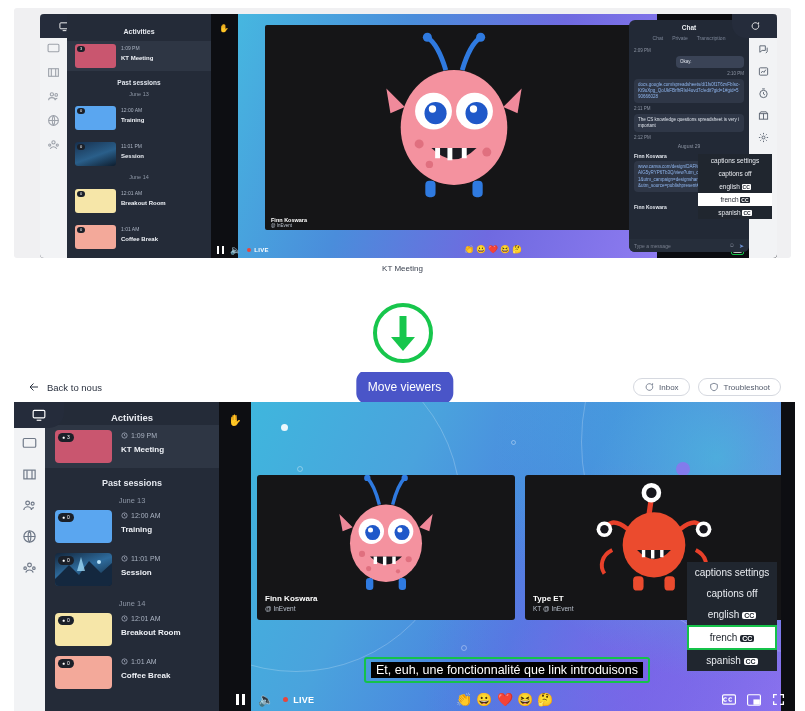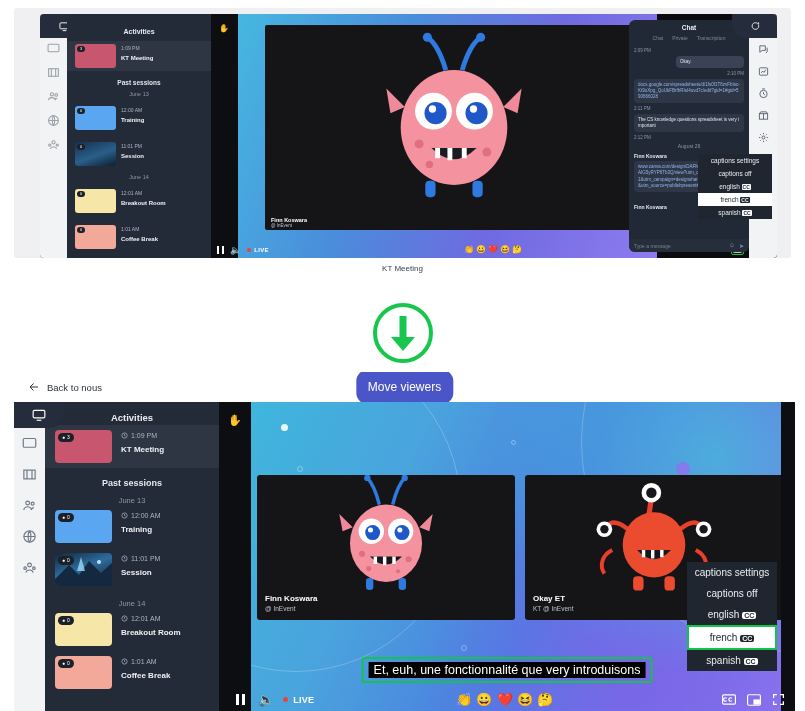--- a/index.html
+++ b/index.html
@@ -481,20 +481,34 @@
 
 <div class="shot-bot">
   <div class="b-topbar">
     <div class="b-back">
       <svg width="12" height="12" viewBox="0 0 24 24" fill="none" stroke="#2b3240" stroke-width="2">
           <path d="M20 12H5M11 5l-7 7 7 7"></path>
         </svg>
       <span>Back to nous</span>
     </div>
     <div class="b-move">Move viewers</div>
+    <div class="b-rightbtns">
+      <div class="b-pill">
+        <svg width="10" height="10" viewBox="0 0 24 24" fill="none" stroke="#6a7385" stroke-width="2">
+            <path d="M21 12a8 8 0 11-3-6.2L21 4l-1 4.5A8 8 0 0121 12z"></path>
+          </svg>
+        <span>Inbox</span>
+      </div>
+      <div class="b-pill">
+        <svg width="10" height="10" viewBox="0 0 24 24" fill="none" stroke="#6a7385" stroke-width="2">
+            <path d="M12 3l8 3v6c0 5-3.5 8-8 9-4.5-1-8-4-8-9V6z"></path>
+          </svg>
+        <span>Troubleshoot</span>
+      </div>
+    </div>
   </div>
 
   <div class="b-body">
 
     <div class="b-rail">
       <div class="b-railtop">
         <svg width="14" height="14" viewBox="0 0 24 24" fill="none" stroke="#fff" stroke-width="2">
             <rect x="2" y="4" width="20" height="13" rx="2"></rect>
             <path d="M8 21h8"></path>
           </svg>
@@ -682,28 +696,28 @@
               <path d="M-32,2 C-40,6 -42,14 -38,20" stroke="#e8402a" stroke-width="3" fill="none"></path>
               <path d="M32,2 C40,6 42,14 38,20" stroke="#e8402a" stroke-width="3" fill="none"></path>
               <ellipse cx="0" cy="-2" rx="24" ry="25" fill="#eb4b2e"></ellipse>
               <path d="M-13,2 q13,14 26,0 z" fill="#17171d"></path>
               <path d="M-8,2 l0,5.5 M-1,2 l0,6.5 M6,2 l0,5.5" stroke="#fff" stroke-width="2.6"></path>
               <rect x="-16" y="22" width="8" height="11" rx="3" fill="#eb4b2e"></rect>
               <rect x="8" y="22" width="8" height="11" rx="3" fill="#eb4b2e"></rect>
             </g>
           </svg>
           <div class="b-tilelabel">
-            <div class="b-tn">Okay ET</div>
+            <div class="b-tn">Type ET</div>
             <div class="b-to">KT @ InEvent</div>
           </div>
         </div>
       </div>
 
       <div class="b-caption-wrap">
-        <div class="b-caption">Et, euh, une fonctionnalité que very introduisons</div>
+        <div class="b-caption">Et, euh, une fonctionnalité que link introduisons</div>
       </div>
 
       <div class="b-capmenu">
         <div class="row">captions settings</div>
         <div class="row">captions off</div>
         <div class="row"><span>english</span> <span style="background:#fff;color:#20262f;border-radius:2px;padding:0 2px;font-size:7px;font-weight:700">CC</span></div>
         <div class="row hl"><span>french</span> <span style="background:#20262f;color:#fff;border-radius:2px;padding:0 2px;font-size:7px;font-weight:700">CC</span></div>
         <div class="row"><span>spanish</span> <span style="background:#fff;color:#20262f;border-radius:2px;padding:0 2px;font-size:7px;font-weight:700">CC</span></div>
       </div>
 

